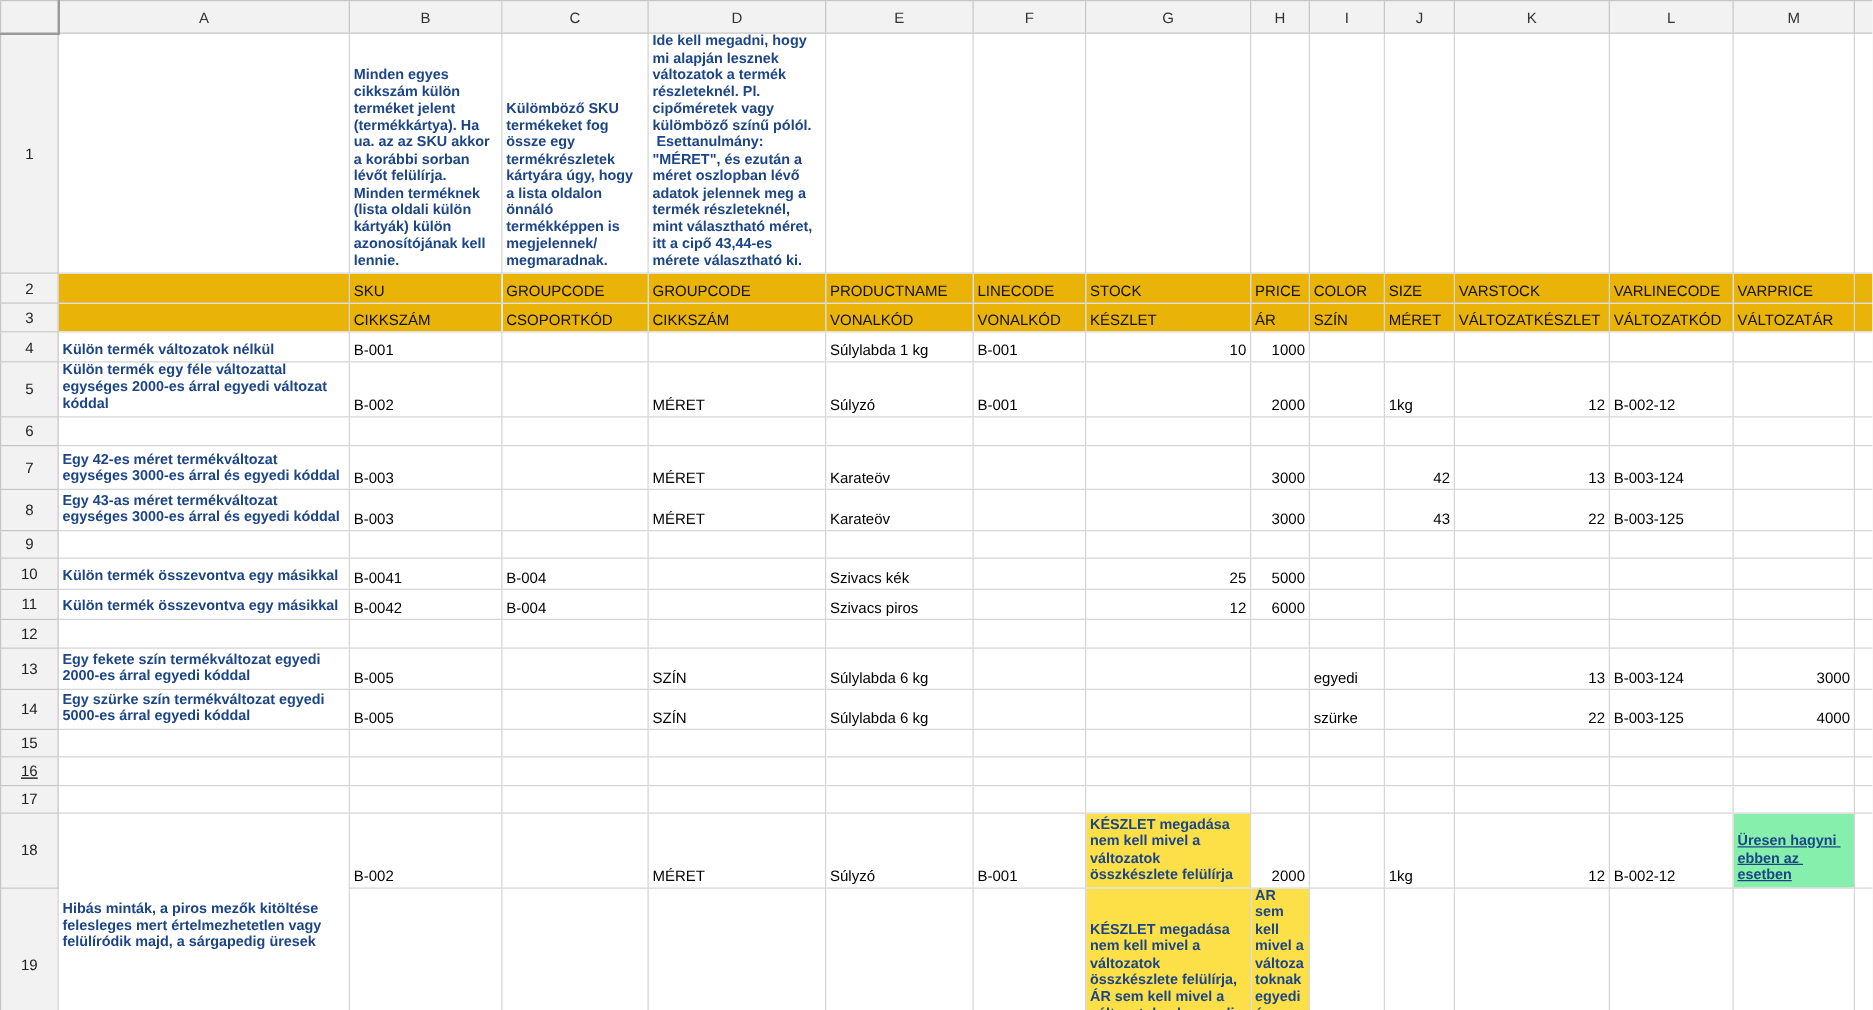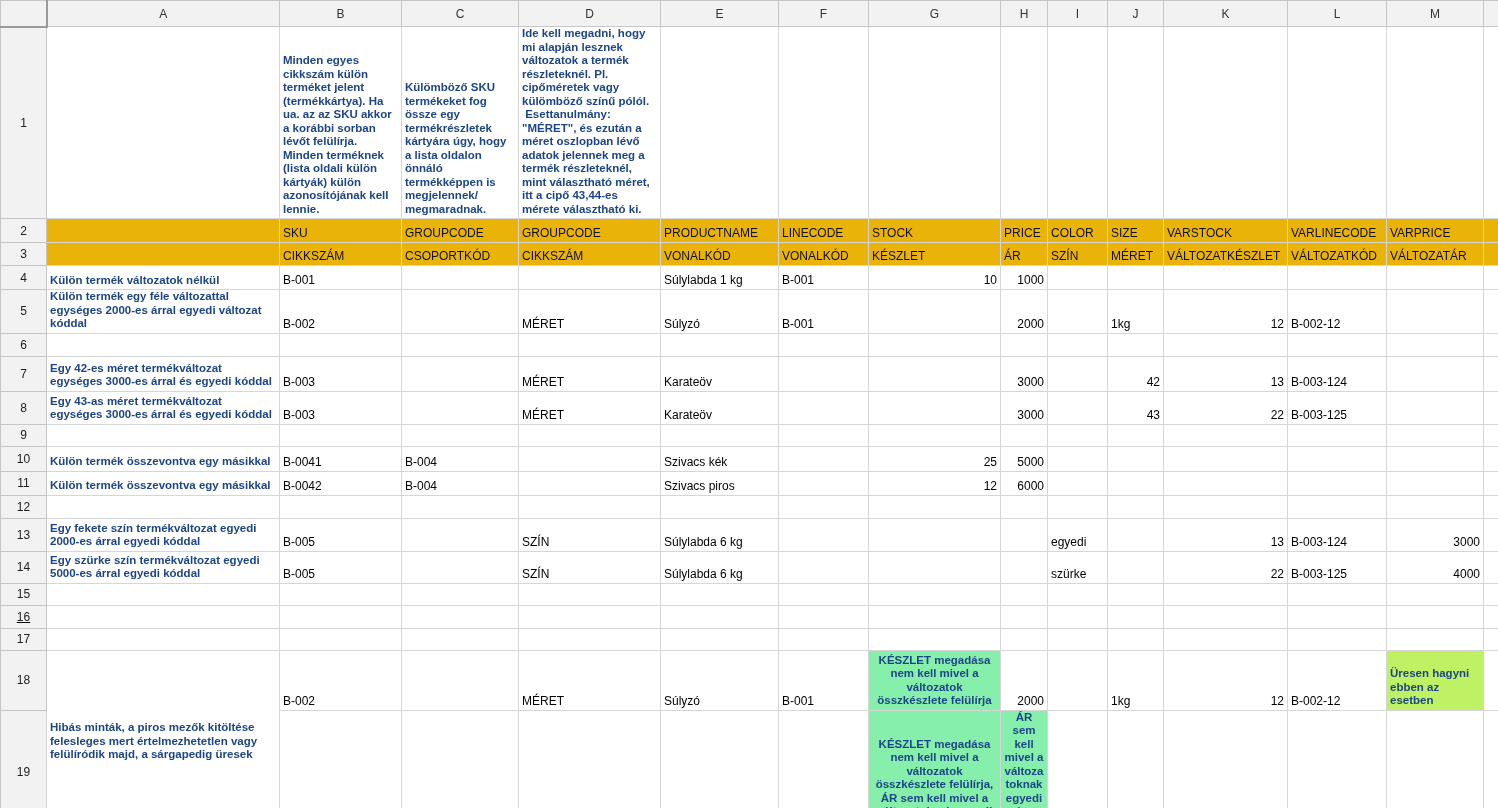--- a/index.html
+++ b/index.html
@@ -10,22 +10,22 @@
         vertical-align:bottom;font:12px/14px "Liberation Sans",sans-serif;
         color:#000;text-align:left;word-wrap:break-word;}
   th.corner,th.ch,th.rh{background:#f2f2f2;border-color:#c6c6c6;color:#333;
         font-weight:normal;text-align:center;vertical-align:middle;padding:0;}
   th.corner{border-right:2px solid #9a9a9a;border-bottom:2px solid #9a9a9a;}
   th.ch{font-size:12px;}
   th.rh{font-size:12px;color:#222;}
   td.ghdr{background:#eab308;color:#111;}
   td.note{color:#1c4587;font-weight:bold;font-size:11.5px;line-height:13.5px;white-space:pre-wrap;}
   td.num{text-align:right;}
-  td.red{background:#86efac;text-align:center;}
-  td.yellow{background:#bef264;}
+  td.red{background:#fde047;}
+  td.yellow{background:#86efac;text-decoration:underline;}
   td.mid{vertical-align:middle;}
   tr.hr{height:26px;} tr.r1{height:177px;} tr.r2{height:24px;} tr.r3{height:23px;}
   tr.r4{height:24px;} tr.r5{height:42px;} tr.r6{height:23px;} tr.r7{height:35px;}
   tr.r8{height:33px;} tr.r9{height:22px;} tr.r10{height:25px;} tr.r11{height:24px;}
   tr.r12{height:23px;} tr.r13{height:33px;} tr.r14{height:32px;} tr.r15{height:22px;}
   tr.r16{height:23px;text-decoration:underline;} tr.r17{height:22px;} tr.r18{height:60px;} tr.r19{height:100px;}
 </style>
 </head>
 <body>
 

